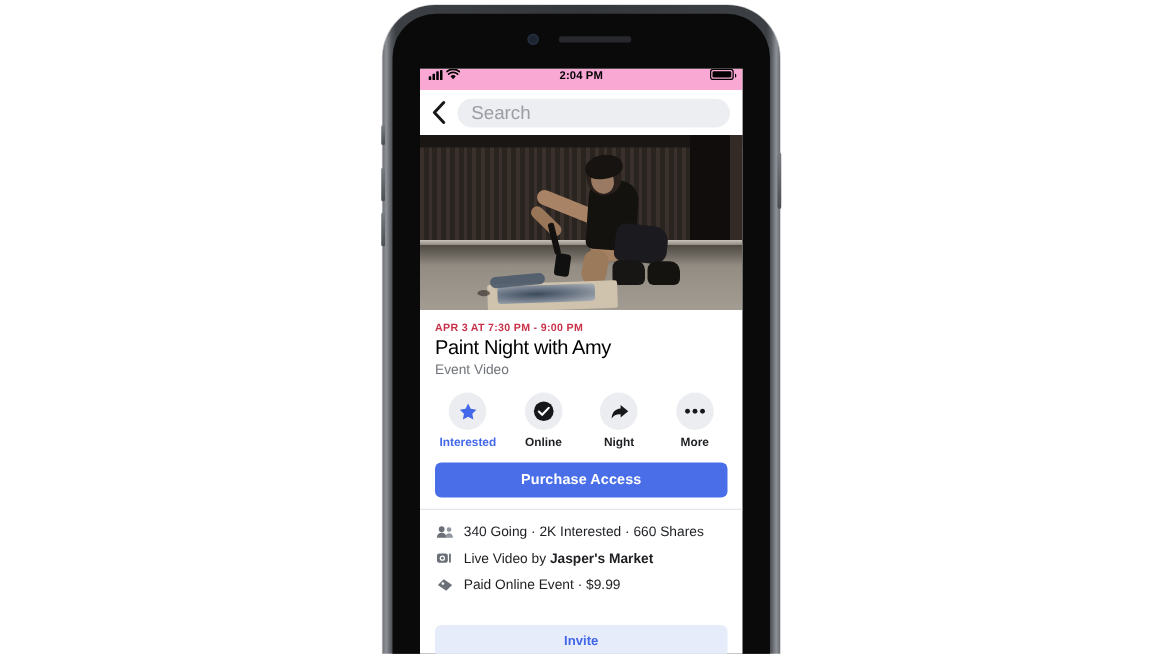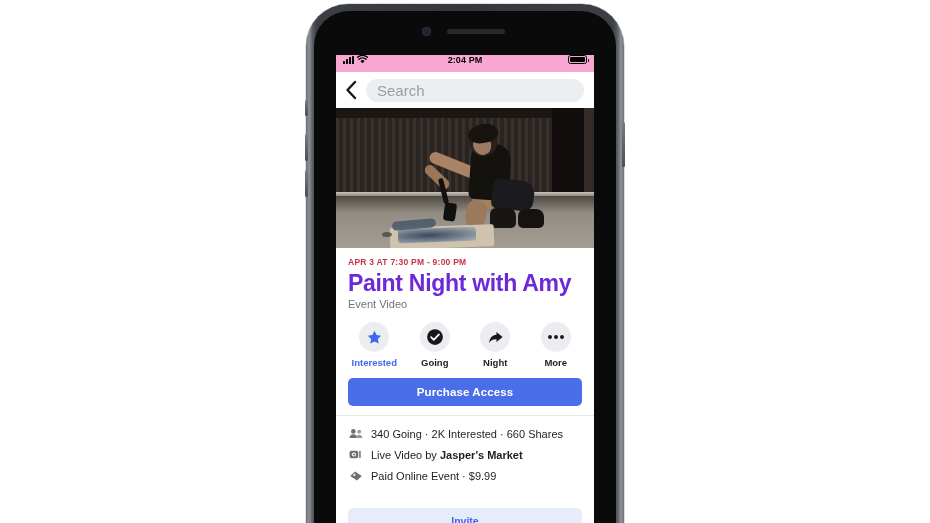--- a/index.html
+++ b/index.html
@@ -267,23 +267,23 @@
   
   #event-header { padding: 9px 12px 2px; }
   #event-date {
     font-size: 8.5px;
     font-weight: bold;
     letter-spacing: 0.25px;
     color: #c8324a;
     margin-bottom: 3px;
   }
   #event-title {
-    font-size: 23px;
-    font-weight: bold;
-    color: #6d28d9;
+    font-size: 16px;
+    font-weight: normal;
+    color: #000000;
     letter-spacing: -0.3px;
     line-height: 1.15;
   }
   #event-subtitle {
     font-size: 11px;
     color: #70747a;
     margin-top: 2px;
   }
 
   
@@ -430,21 +430,21 @@
         <div class="action-label accent">Interested</div>
       </div>
 
       <div class="action-item">
         <div class="action-circle">
           <svg width="18" height="18" viewBox="0 0 24 24">
             <circle cx="12" cy="12" r="10.5" fill="#17181a"></circle>
             <path d="M6.8 12.3 L10.3 15.8 L17.3 8.4" stroke="#fff" stroke-width="2.3" fill="none" stroke-linecap="round" stroke-linejoin="round"></path>
           </svg>
         </div>
-        <div class="action-label">Going</div>
+        <div class="action-label">Online</div>
       </div>
 
       <div class="action-item">
         <div class="action-circle">
           <svg width="17" height="17" viewBox="0 0 24 24">
             <path d="M13.4 4.2 L22 11.3 L13.4 18.4 L13.4 14.6 C8.6 14.4 5.4 16 3.2 19.6 C3.6 12.4 7.4 8.6 13.4 8.1 Z" fill="#17181a"></path>
           </svg>
         </div>
         <div class="action-label">Night</div>
       </div>

